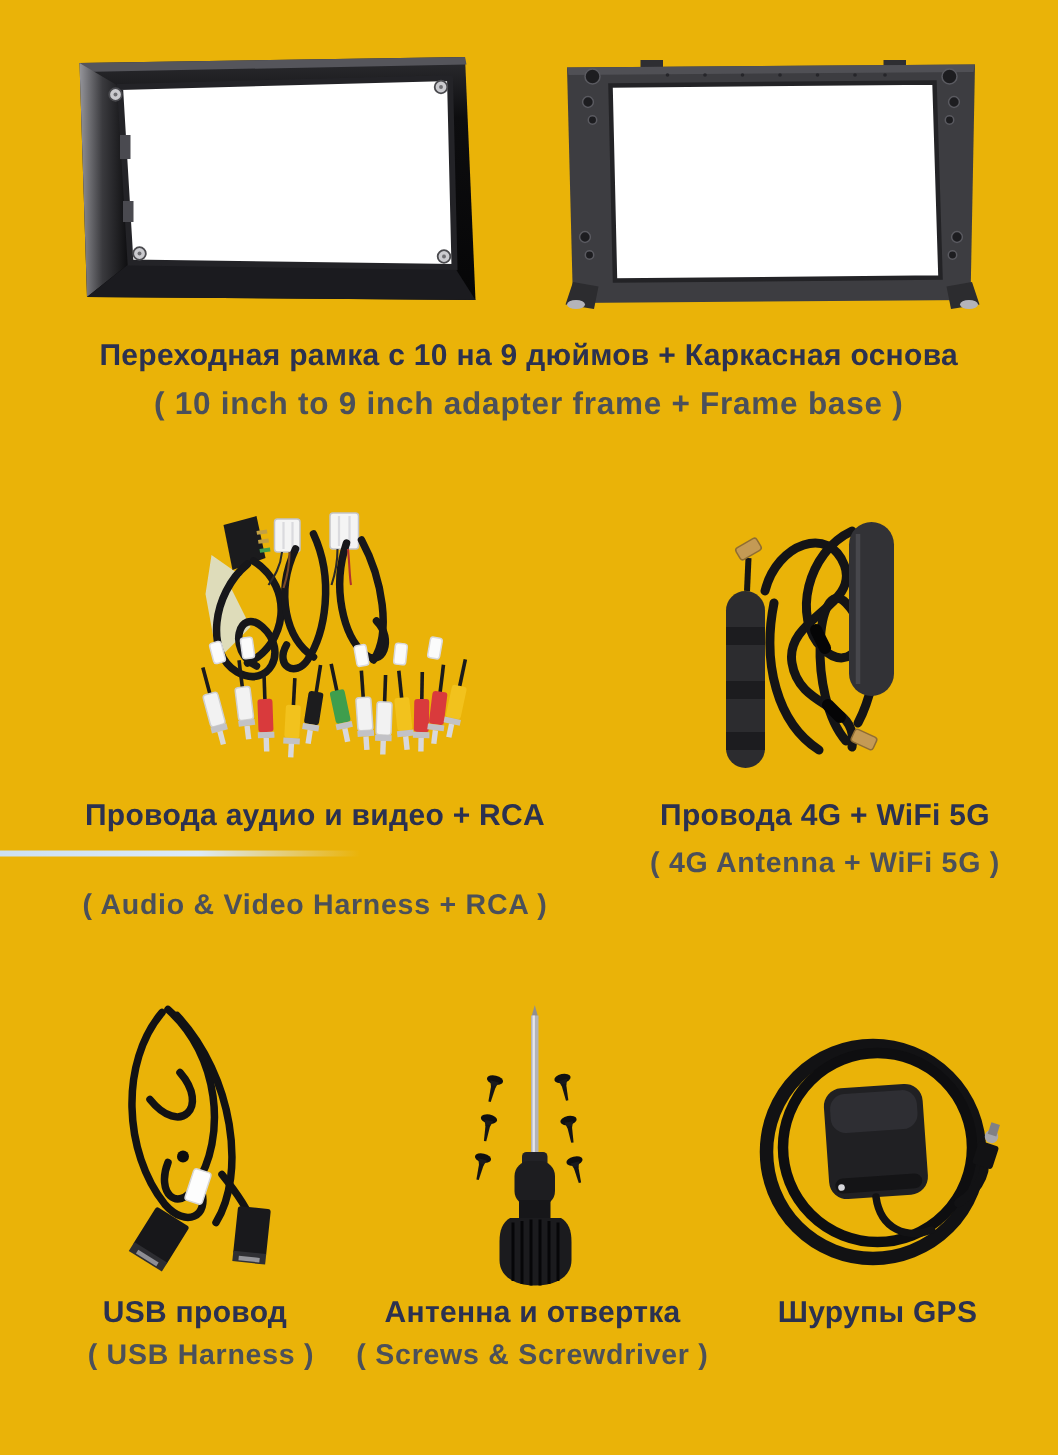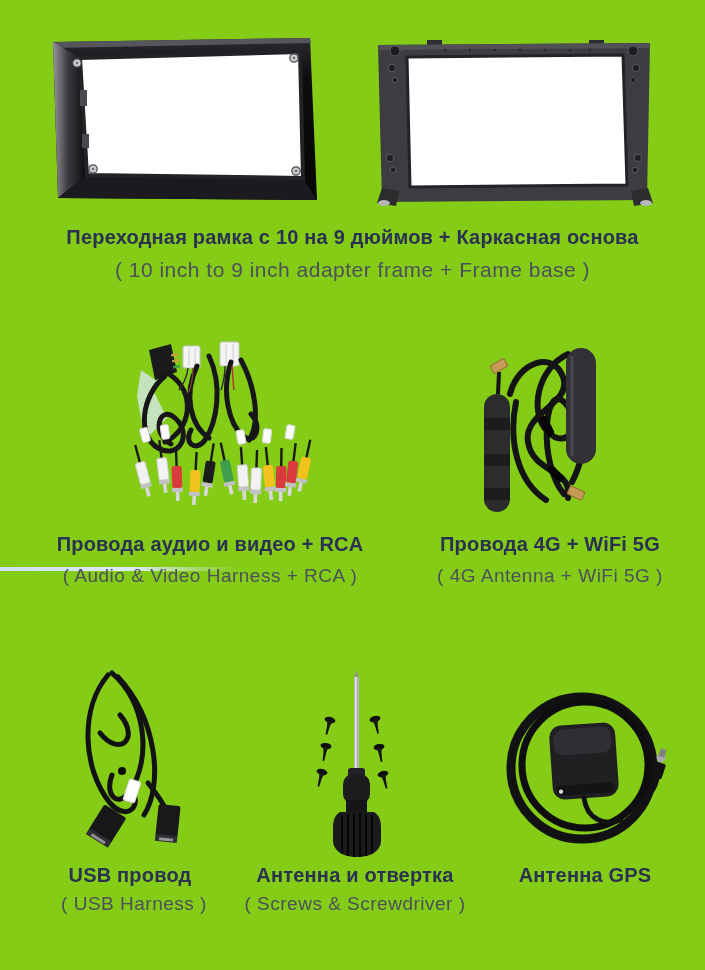--- a/index.html
+++ b/index.html
@@ -1,20 +1,20 @@
 <!DOCTYPE html>
 <html><head>
 <meta charset="utf-8">
 <style>
   html,body{margin:0;padding:0;background:#fff;}
-  #canvas{position:relative;width:705px;height:970px;background:#84cc16;overflow:hidden;
+  #canvas{position:relative;width:705px;height:970px;background:#eab308;overflow:hidden;
           font-family:"Liberation Sans",sans-serif;}
   .abs{position:absolute;}
   .cap-ru{font-weight:700;font-size:20px;line-height:1.15;color:#2b3150;text-align:center;letter-spacing:0.2px;}
-  .cap-en{font-weight:400;font-size:19px;line-height:1.2;color:#4b505a;text-align:center;letter-spacing:0.5px;}
+  .cap-en{font-weight:700;font-size:19px;line-height:1.2;color:#4b505a;text-align:center;letter-spacing:0.5px;}
   .cap-en.big{font-size:21px;}
   .wm-line{height:4px;background:linear-gradient(90deg,#cde0f1 0%,#ddebf8 55%,rgba(255,255,255,0) 100%);}
   svg{display:block;}
 </style>
 </head>
 <body>
 
 <div id="canvas">
 
   <svg class="abs" style="left:50px;top:36px" width="276" height="168" viewBox="0 0 276 168">
@@ -230,21 +230,21 @@
     </g>
     <g stroke="#050506" stroke-width="8" stroke-linecap="round">
       <line x1="76" y1="88" x2="82" y2="100"></line>
         <line x1="84" y1="138" x2="92" y2="146"></line>
     </g>
   </svg>
 
   <div class="abs wm-line" style="top:567px;left:0;width:240px"></div>
 
   <div class="cap-ru abs" style="top:533px;left:15px;width:390px">Провода аудио и видео + RCA</div>
-  <div class="cap-en abs" style="top:565px;left:15px;width:390px">( Audio &amp; Video Harness + RCA )</div>
+  <div class="cap-en abs" style="top:593px;left:15px;width:390px">( Audio &amp; Video Harness + RCA )</div>
 
   <div class="cap-ru abs" style="top:533px;left:410px;width:280px">Провода 4G + WiFi 5G</div>
   <div class="cap-en abs" style="top:565px;left:405px;width:290px">( 4G Antenna + WiFi 5G )</div>
 
   <svg class="abs" style="left:60px;top:663px" width="180" height="198" viewBox="0 0 180 198">
     <g fill="none" stroke="#121214" stroke-width="5" stroke-linecap="round">
       <path d="M48,12 C 20,45 22,105 50,140 C 64,156 80,148 74,130"></path>
       <path d="M52,10 C 86,40 92,95 70,128 C 58,146 44,132 52,112"></path>
       <path d="M58,14 C 96,55 104,120 84,152"></path>
       <path d="M40,70 C 60,95 80,75 60,52"></path>
@@ -337,15 +337,15 @@
       <rect x="-3" y="-22" width="6" height="8" fill="#808085"></rect>
     </g>
   </svg>
 
   <div class="cap-ru abs" style="top:864px;left:30px;width:200px">USB провод</div>
   <div class="cap-en abs" style="top:893px;left:24px;width:220px">( USB Harness )</div>
 
   <div class="cap-ru abs" style="top:864px;left:230px;width:250px">Антенна и отвертка</div>
   <div class="cap-en abs" style="top:893px;left:225px;width:260px">( Screws &amp; Screwdriver )</div>
 
-  <div class="cap-ru abs" style="top:864px;left:480px;width:210px">Антенна GPS</div>
+  <div class="cap-ru abs" style="top:864px;left:480px;width:210px">Шурупы GPS</div>
 
 </div>
 
 </body></html>

